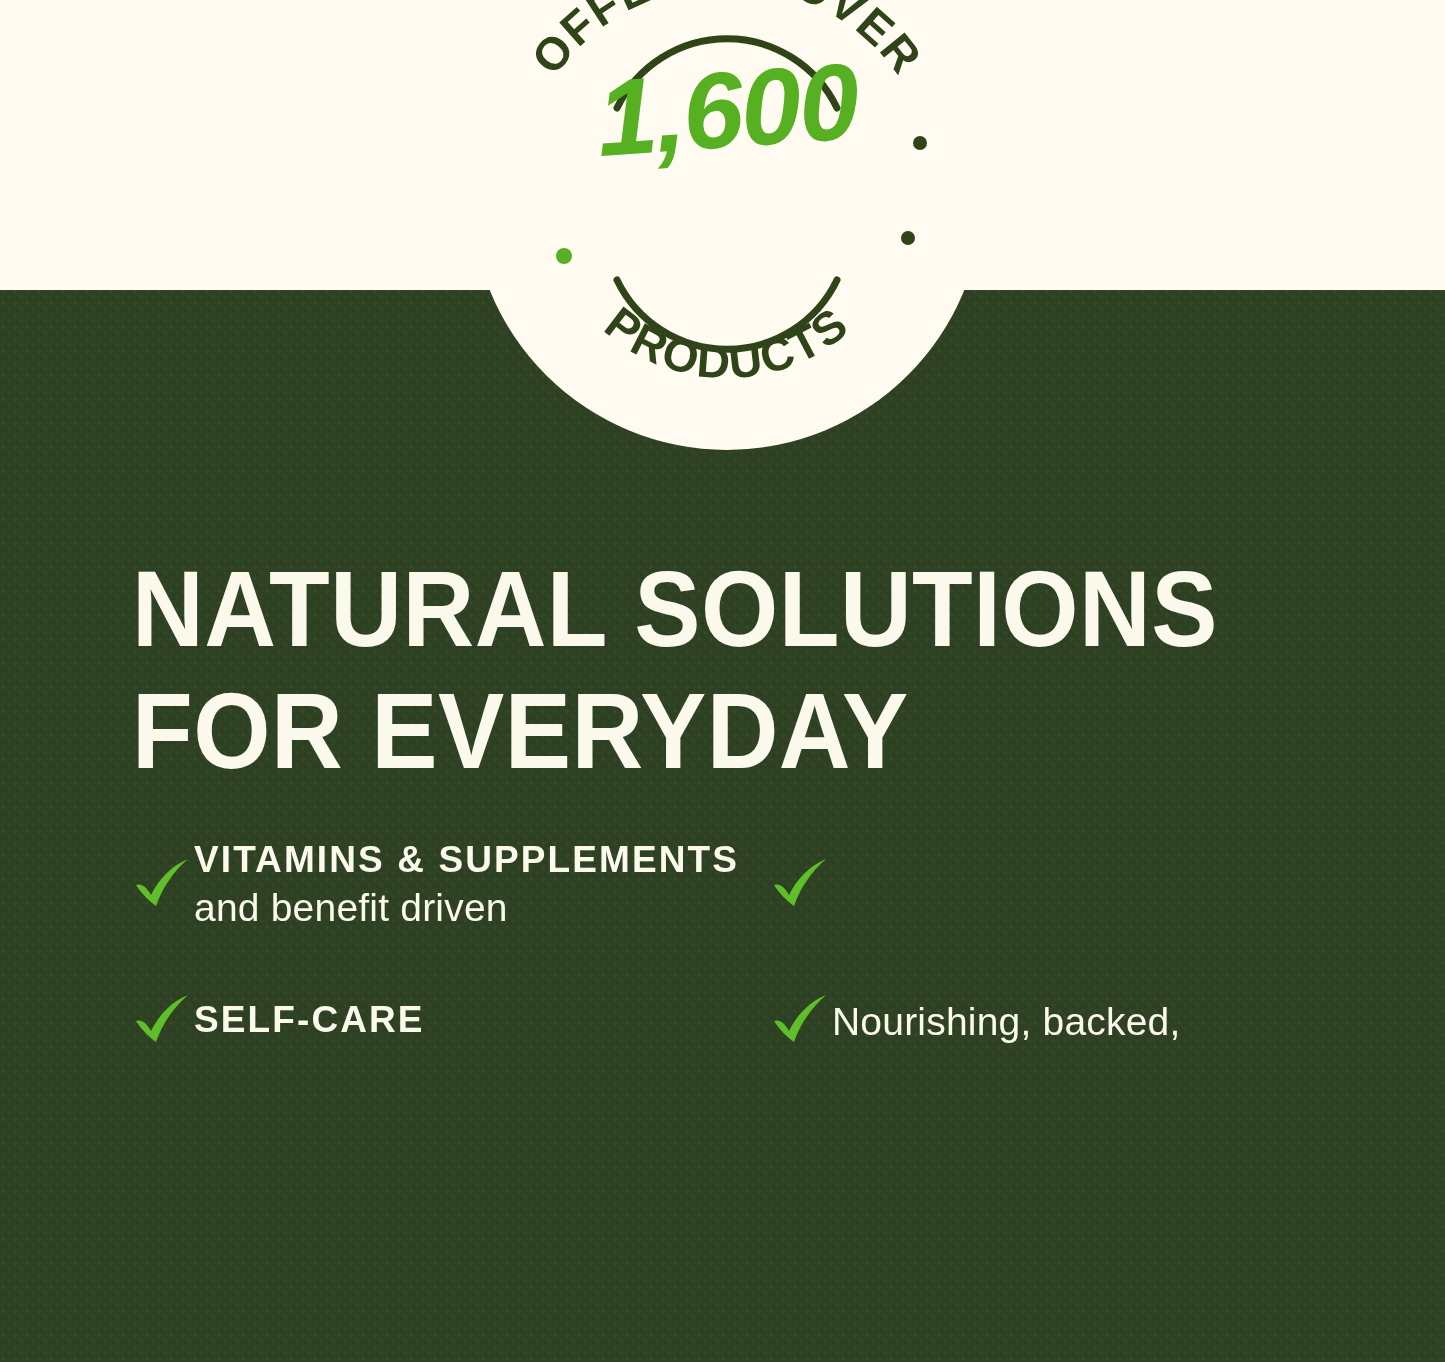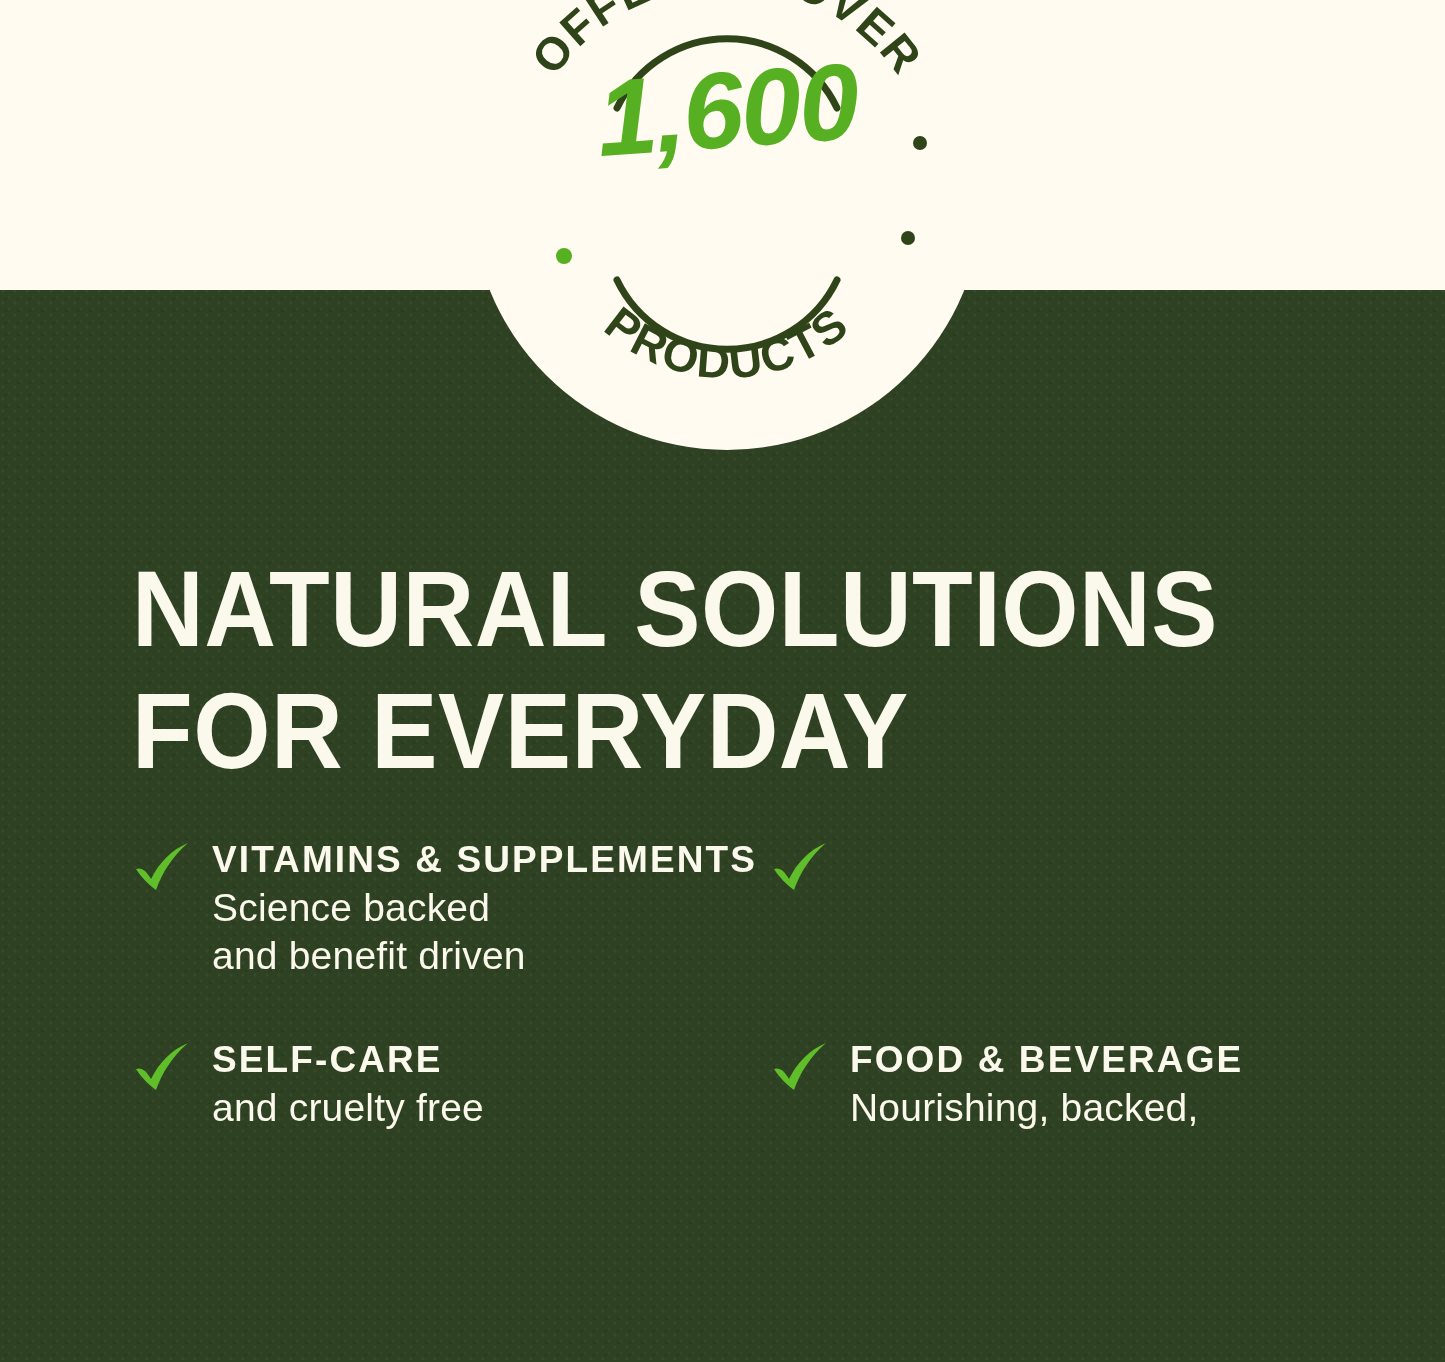--- a/index.html
+++ b/index.html
@@ -109,21 +109,21 @@
     top:838px;
     width:1258px;
     display:grid;
     grid-template-columns:638px 620px;
     grid-template-rows:auto auto;
     row-gap:58px;
   }
 
   .feature {
     display:flex;
-    gap:18px;
+    align-items:center;
   }
 
   .check-icon {
     flex:0 0 auto;
     width:62px;
     height:62px;
     display:block;
   }
   .check-icon svg { display:block; width:62px; height:62px; }
 
@@ -198,21 +198,20 @@
         <svg viewBox="0 0 62 62" xmlns="http://www.w3.org/2000/svg" aria-hidden="true">
           <path d="M 4 31 C 9 29 14 32 19 41 C 27 25 39 12 56 5 C 40 19 30 35 24 52 C 17 47 9 39 4 31 Z" fill="#5fbe2a"></path>
         </svg>
       </span>
       <div class="feature-text">
         <div class="feature-title">
           <span class="dl">VITAMINS &amp;</span>
           <span class="dl">SUPPLEMENTS</span>
         </div>
         <div class="feature-desc">
-          <span class="dl">Science backed</span>
           <span class="dl">and benefit driven</span>
         </div>
       </div>
     </div>
 
     <div class="feature">
       <span class="check-icon">
         <svg viewBox="0 0 62 62" xmlns="http://www.w3.org/2000/svg" aria-hidden="true">
           <path d="M 4 31 C 9 29 14 32 19 41 C 27 25 39 12 56 5 C 40 19 30 35 24 52 C 17 47 9 39 4 31 Z" fill="#5fbe2a"></path>
         </svg>
@@ -225,35 +224,31 @@
       <span class="check-icon">
         <svg viewBox="0 0 62 62" xmlns="http://www.w3.org/2000/svg" aria-hidden="true">
           <path d="M 4 31 C 9 29 14 32 19 41 C 27 25 39 12 56 5 C 40 19 30 35 24 52 C 17 47 9 39 4 31 Z" fill="#5fbe2a"></path>
         </svg>
       </span>
       <div class="feature-text">
         <div class="feature-title">
           <span class="dl">SELF-CARE</span>
         </div>
         <div class="feature-desc">
-          <span class="dl">and cruelty free</span>
-        </div>
-      </div>
-    </div>
-
-    <div class="feature">
-      <span class="check-icon">
-        <svg viewBox="0 0 62 62" xmlns="http://www.w3.org/2000/svg" aria-hidden="true">
-          <path d="M 4 31 C 9 29 14 32 19 41 C 27 25 39 12 56 5 C 40 19 30 35 24 52 C 17 47 9 39 4 31 Z" fill="#5fbe2a"></path>
-        </svg>
-      </span>
-      <div class="feature-text">
-        <div class="feature-title">
-          <span class="dl">FOOD &amp; BEVERAGE</span>
-        </div>
+        </div>
+      </div>
+    </div>
+
+    <div class="feature">
+      <span class="check-icon">
+        <svg viewBox="0 0 62 62" xmlns="http://www.w3.org/2000/svg" aria-hidden="true">
+          <path d="M 4 31 C 9 29 14 32 19 41 C 27 25 39 12 56 5 C 40 19 30 35 24 52 C 17 47 9 39 4 31 Z" fill="#5fbe2a"></path>
+        </svg>
+      </span>
+      <div class="feature-text">
         <div class="feature-desc">
           <span class="dl">Nourishing, backed,</span>
         </div>
       </div>
     </div>
 
   </div>
 </div>
 
 </body></html>

